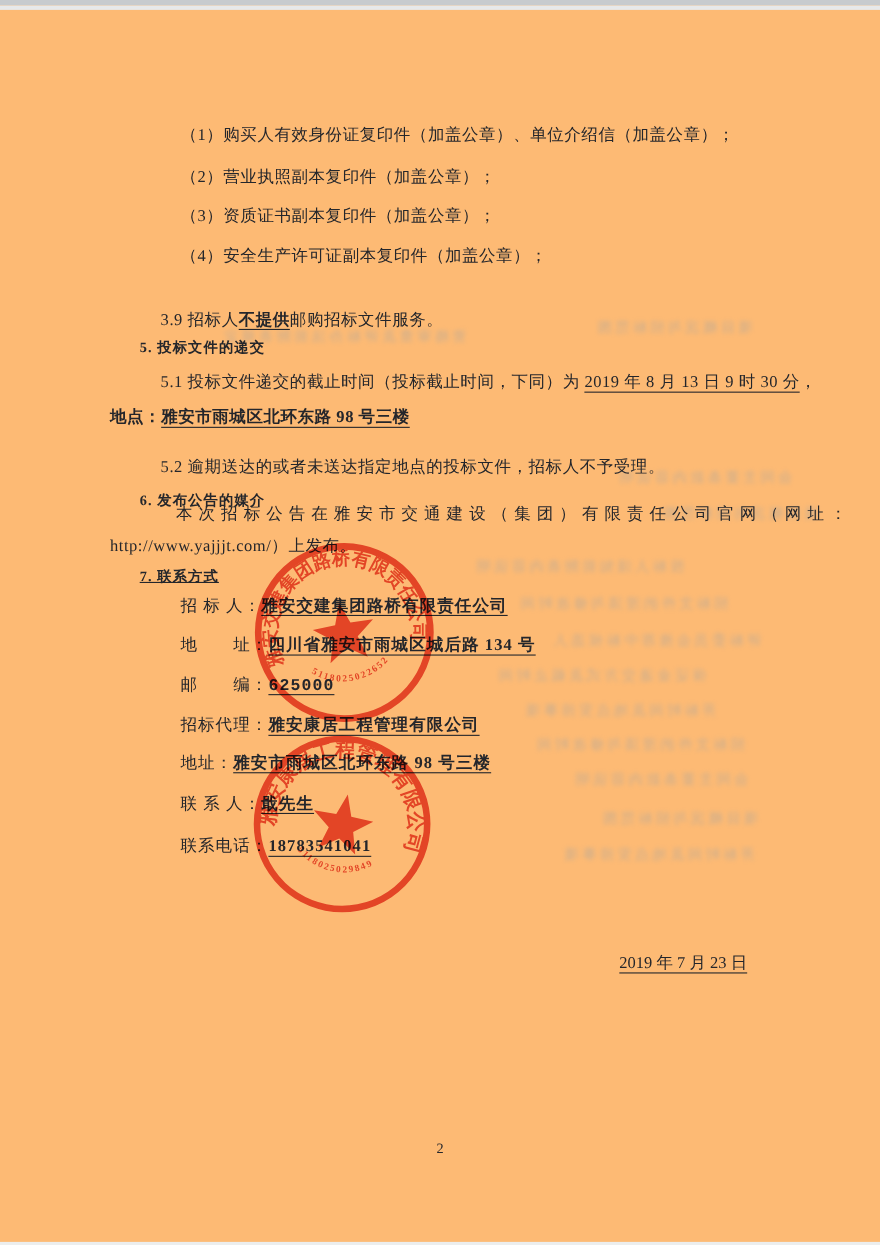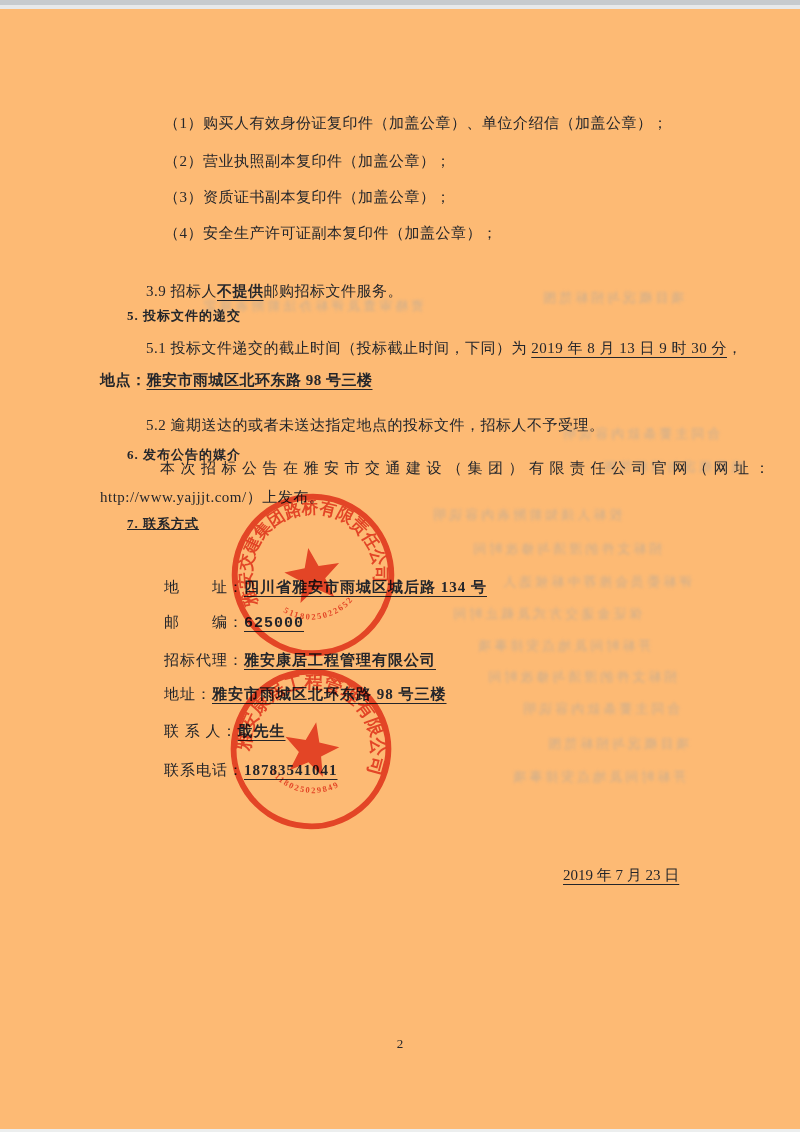--- a/index.html
+++ b/index.html
@@ -85,20 +85,23 @@
   <div class="line" style="left:146px;top:415px;">5.2 逾期送达的或者未送达指定地点的投标文件，招标人不予受理。</div>
 
   <div class="line heading" style="left:127px;top:432px;margin-top:13px;">6. 发布公告的媒介</div>
   <div class="line spread" style="left:160px;top:458px;">本次招标公告在雅安市交通建设（集团）有限责任公司官网（网址：</div>
   <div class="line" style="left:100px;top:487px;">
     <span>http://www.yajjjt.com/</span><span>）上发布。</span>
   </div>
 
   <div class="line heading" style="left:127px;top:514px;text-decoration:underline;">7. 联系方式</div>
 
+  <div class="line" style="left:164px;top:541px;">
+    <span class="label">招 标 人：</span><span class="val">雅安交建集团路桥有限责任公司</span>
+  </div>
   <div class="line" style="left:164px;top:577px;">
     <span class="label">地　　址：</span><span class="val">四川省雅安市雨城区城后路 134 号</span>
   </div>
   <div class="line" style="left:164px;top:614px;font-family:Liberation Mono, monospace;">
     <span class="label">邮　　编：</span><span class="val">625000</span>
   </div>
   <div class="line" style="left:164px;top:650px;">
     <span class="label">招标代理：</span><span class="val">雅安康居工程管理有限公司</span>
   </div>
   <div class="line" style="left:164px;top:684px;">

